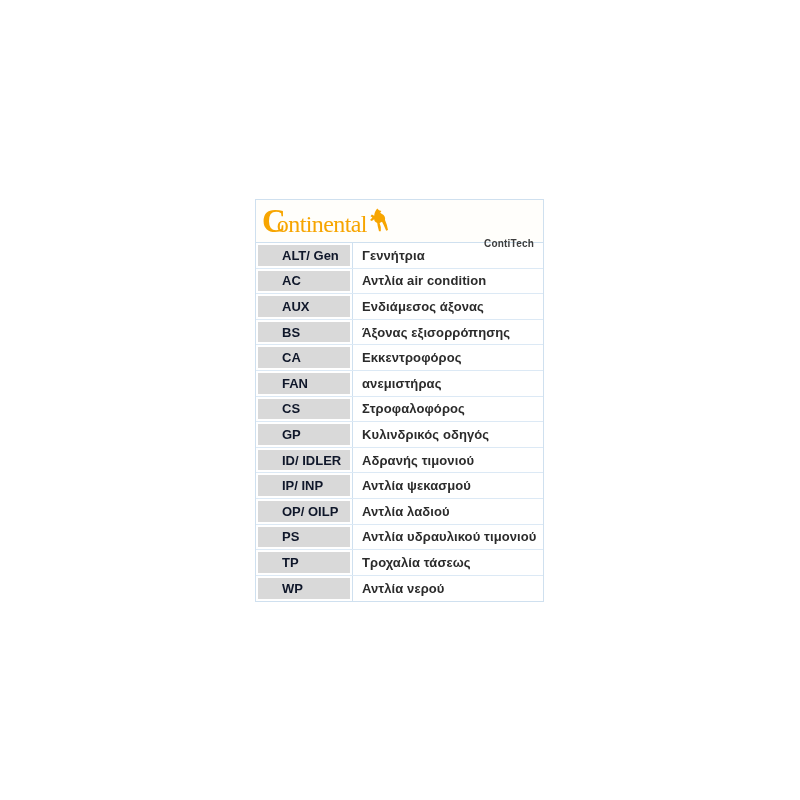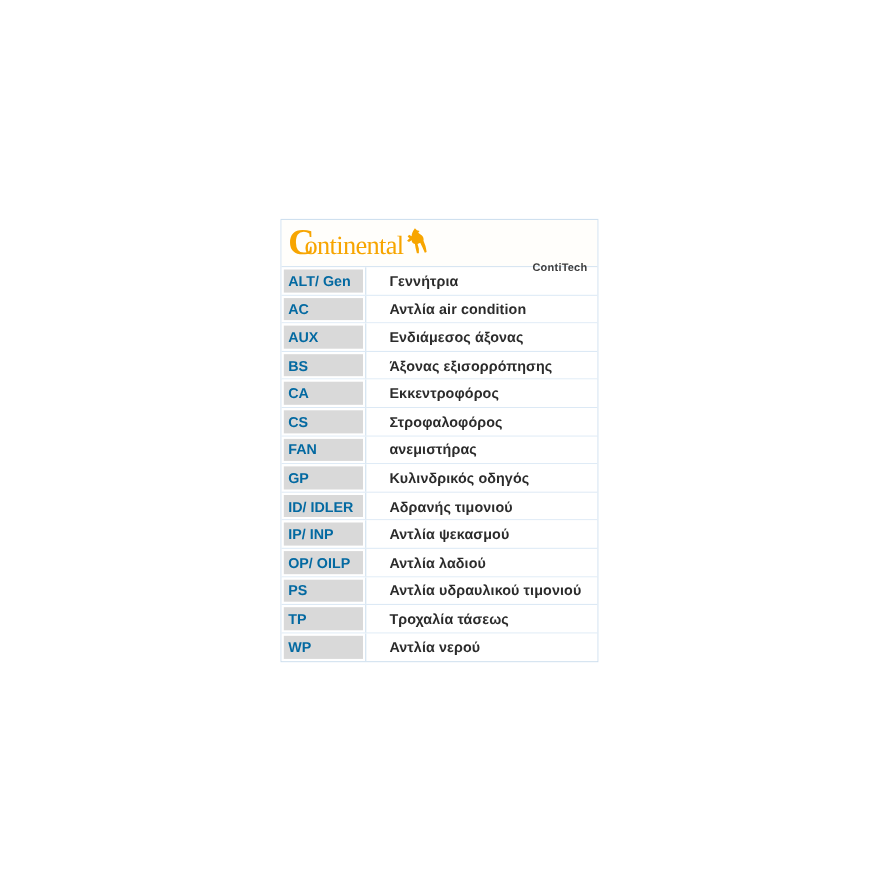--- a/index.html
+++ b/index.html
@@ -28,26 +28,26 @@
   }
   .horse{margin-left:3px;transform:translateY(1px);}
   .contitech{font-size:10px;font-weight:bold;color:#3d3d3d;letter-spacing:0.2px;margin-top:44px;}
   .row{
     display:flex;align-items:stretch;height:25.6px;box-sizing:border-box;
     border-bottom:1px solid #dce9f5;background:#ffffff;
   }
   .row:last-child{border-bottom:none;}
   .abbr{
     flex:0 0 68px;margin:2px;background:#d9d9d9;
-    display:flex;align-items:center;padding-left:4px;
-    font-size:13px;font-weight:bold;color:#0369a1;white-space:nowrap;
+    display:flex;align-items:center;padding-left:24px;
+    font-size:13px;font-weight:bold;color:#0f172a;white-space:nowrap;
   }
   .desc{
     flex:1;border-left:1px solid #cfe0ef;
-    display:flex;align-items:center;padding-left:21px;
+    display:flex;align-items:center;padding-left:9px;
     font-size:13px;font-weight:bold;color:#2b2b2b;white-space:nowrap;
     letter-spacing:0.1px;
   }
 </style>
 </head>
 <body>
 
 <div class="sheet">
 
   <div class="brand-header">
@@ -81,26 +81,26 @@
   </div>
   <div class="row">
     <div class="abbr">BS</div>
     <div class="desc">Άξονας εξισορρόπησης</div>
   </div>
   <div class="row">
     <div class="abbr">CA</div>
     <div class="desc">Εκκεντροφόρος</div>
   </div>
   <div class="row">
+    <div class="abbr">FAN</div>
+    <div class="desc">ανεμιστήρας</div>
+  </div>
+  <div class="row">
     <div class="abbr">CS</div>
     <div class="desc">Στροφαλοφόρος</div>
-  </div>
-  <div class="row">
-    <div class="abbr">FAN</div>
-    <div class="desc">ανεμιστήρας</div>
   </div>
   <div class="row">
     <div class="abbr">GP</div>
     <div class="desc">Κυλινδρικός οδηγός</div>
   </div>
   <div class="row">
     <div class="abbr">ID/ IDLER</div>
     <div class="desc">Αδρανής τιμονιού</div>
   </div>
   <div class="row">

